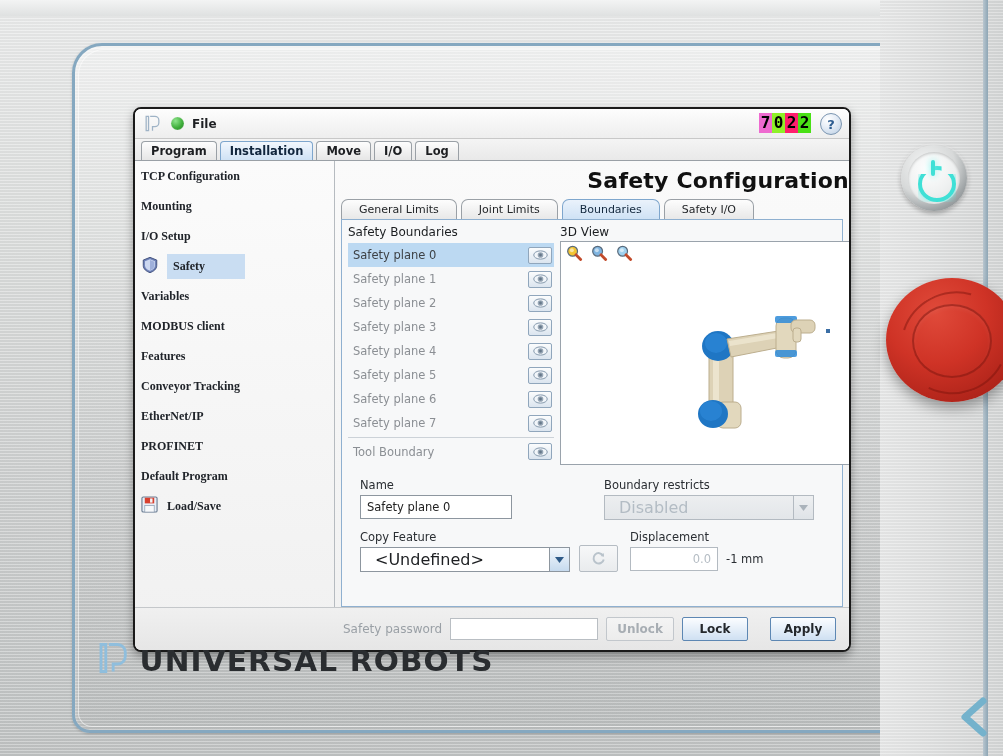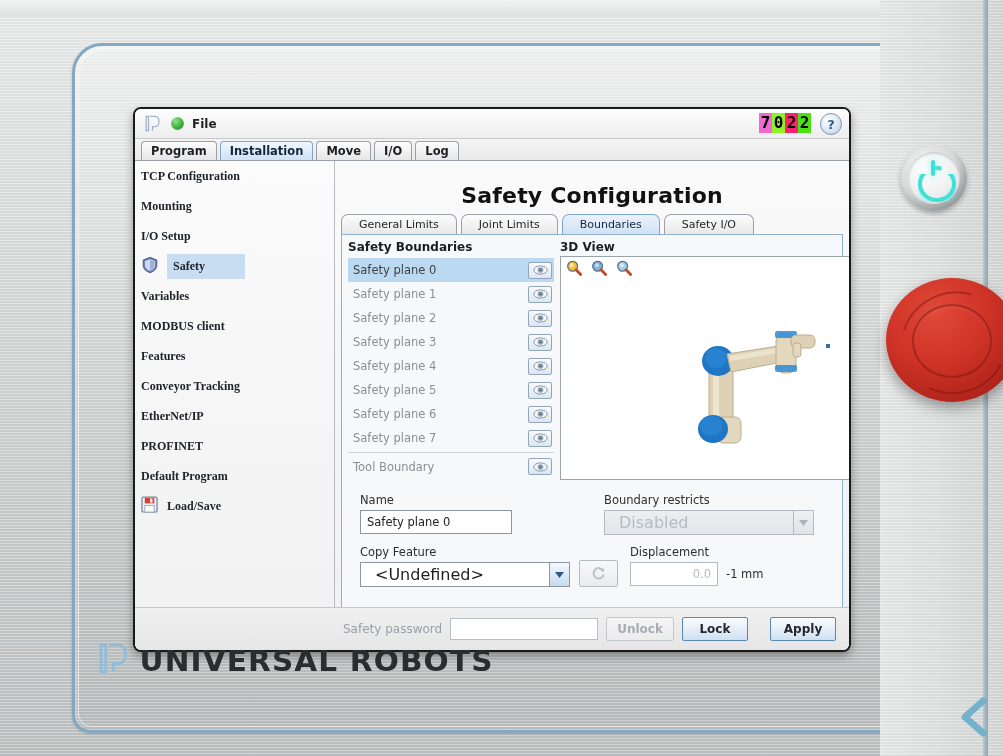--- a/index.html
+++ b/index.html
@@ -243,22 +243,22 @@
     background:#c9ddf2; padding:5px 40px 5px 6px; border-radius:0;
   }
 
   
   #content{
     flex:1 1 auto; position:relative;
     background:linear-gradient(180deg,#fafafa,#f1f1f1);
     padding:0;
   }
   #page-title{
-    text-align:center; font-size:22px; font-weight:bold;
-    margin:22px 0 6px 0; color:#111;
+    text-align:right; font-size:22px; font-weight:bold;
+    margin:7px 0 6px 0; color:#111;
     letter-spacing:0.2px;
   }
   #subtabs{
     display:flex; align-items:flex-end; gap:4px;
     padding-left:6px;
     position:relative; z-index:2;
   }
   .stab{
     font-size:11px; padding:3px 17px;
     border:1px solid #9aa0a6; border-bottom:none;
@@ -272,21 +272,21 @@
   }
   #panel{
     margin:0 6px 6px 6px;
     border:1px solid #8fb0d0;
     background:#f7f8f9;
     height:388px;
     position:relative;
     box-sizing:border-box;
   }
 
-  .grp-title{font-weight:bold;font-size:12px;color:#1b1e21;}
+  .grp-title{font-weight:normal;font-size:12px;color:#1b1e21;}
 
   
   #bounds{
     position:absolute; left:6px; top:5px; width:206px;
   }
   #bounds-list{margin-top:4px;}
   .brow{
     display:flex; align-items:center; justify-content:space-between;
     height:24px; padding:0 2px 0 5px; box-sizing:border-box;
   }

